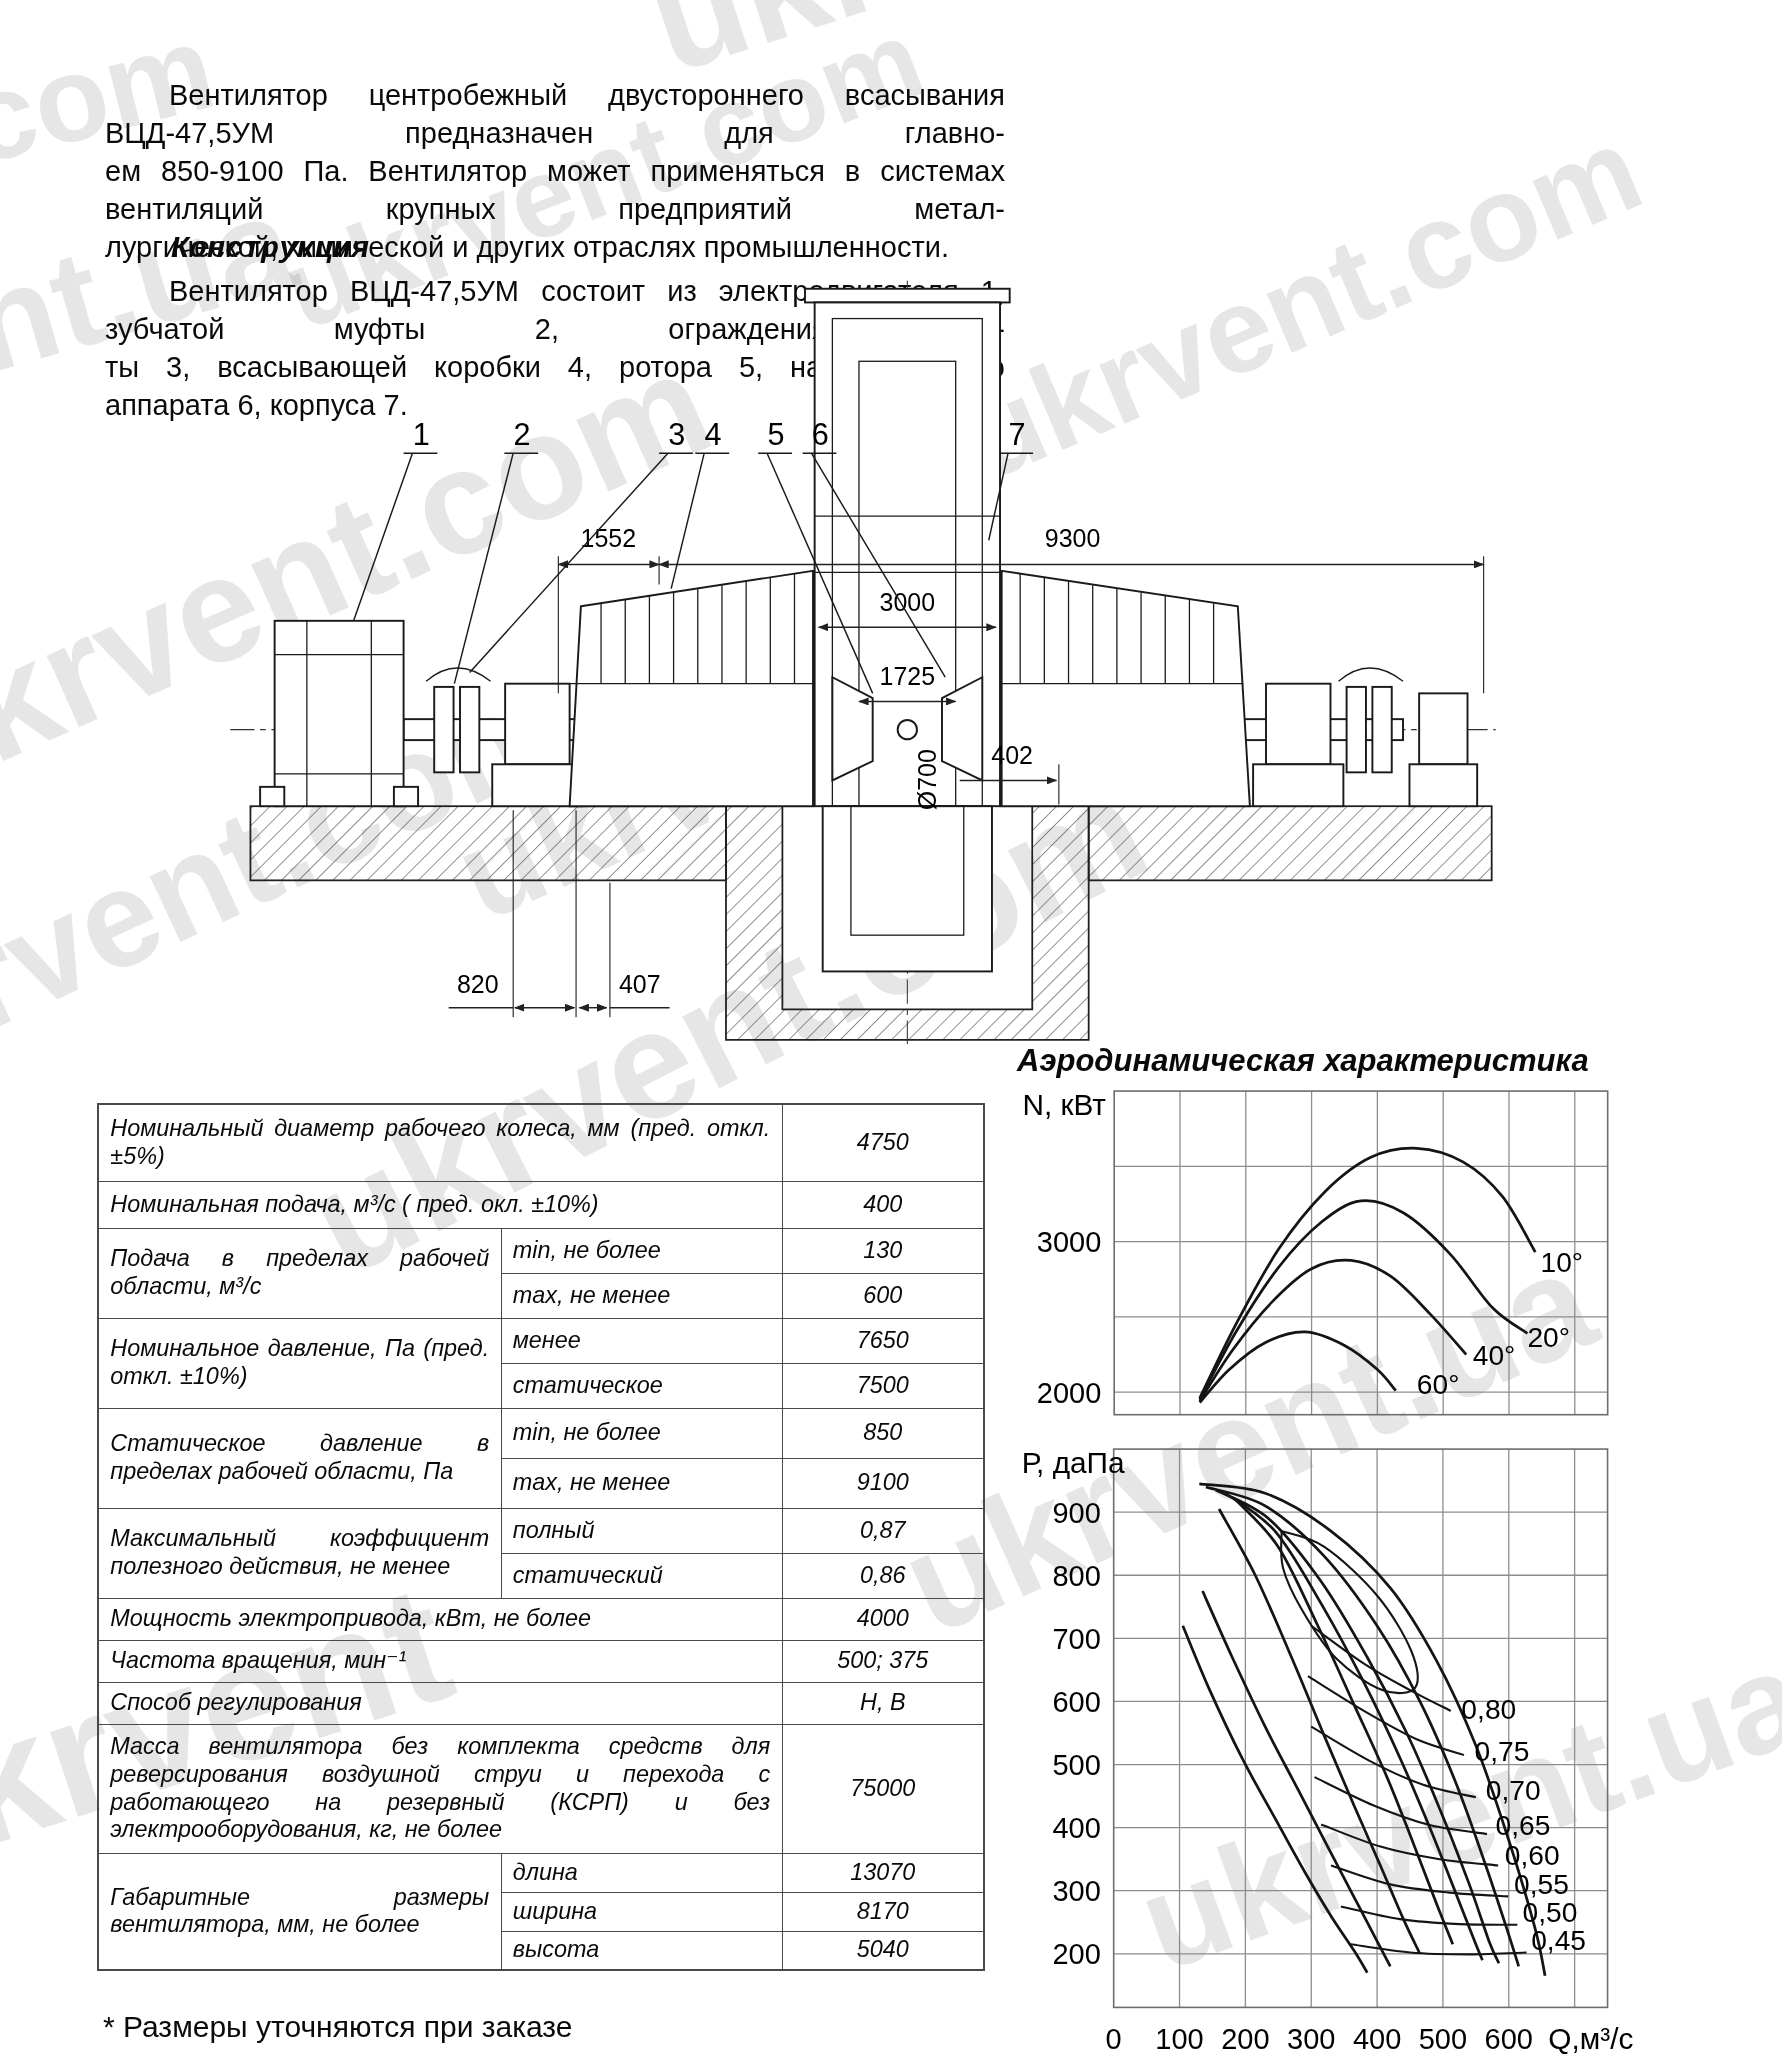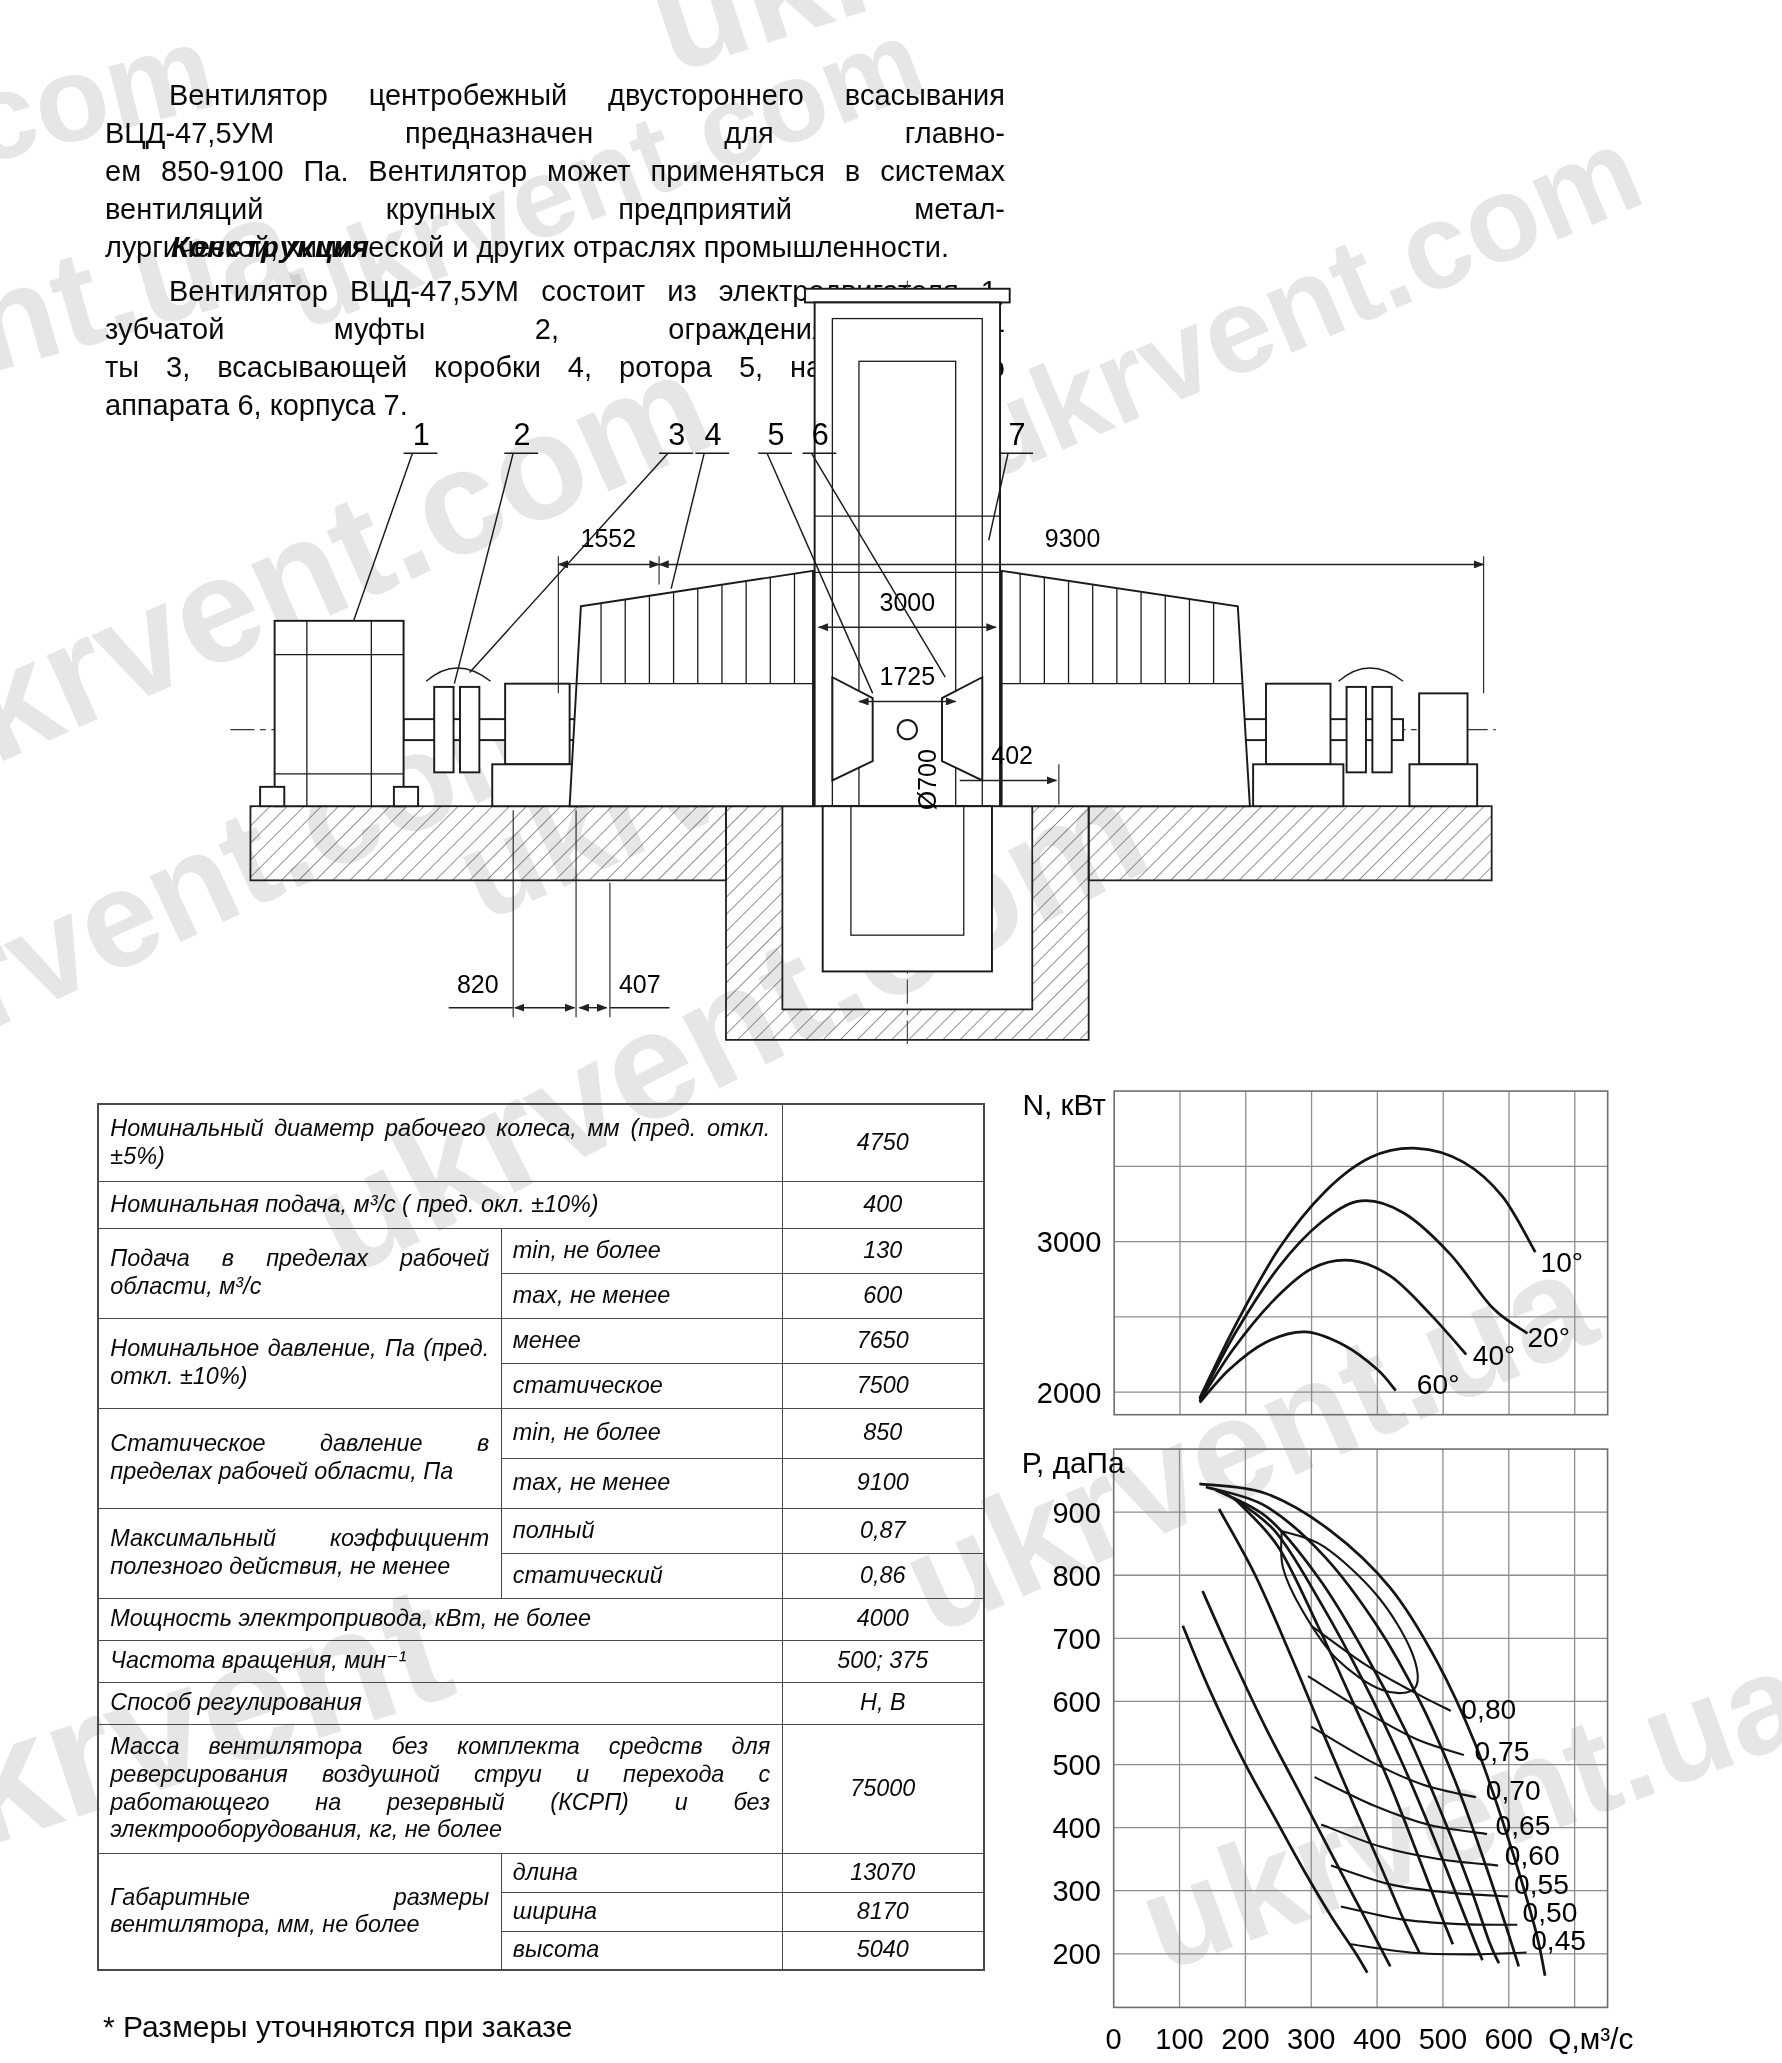--- a/index.html
+++ b/index.html
@@ -319,20 +319,21 @@
     </tr>
     <tr class="h11">
       <td class="sub">высота</td>
       <td class="val">5040</td>
     </tr>
   </tbody>
     </table>
 
   <div class="footnote">* Размеры уточняются при заказе</div>
 
+  <div class="aero-head">Аэродинамическая характеристика</div>
   <svg id="chart-n" viewBox="0 0 760 436">
       <line x1="201.73333333333335" y1="15" x2="201.73333333333335" y2="417" class="grid"></line>
       <line x1="283.4666666666667" y1="15" x2="283.4666666666667" y2="417" class="grid"></line>
       <line x1="365.20000000000005" y1="15" x2="365.20000000000005" y2="417" class="grid"></line>
       <line x1="446.93333333333334" y1="15" x2="446.93333333333334" y2="417" class="grid"></line>
       <line x1="528.6666666666666" y1="15" x2="528.6666666666666" y2="417" class="grid"></line>
       <line x1="610.4000000000001" y1="15" x2="610.4000000000001" y2="417" class="grid"></line>
       <line x1="692.1333333333333" y1="15" x2="692.1333333333333" y2="417" class="grid"></line>
       <line x1="120" y1="388.95348837209303" x2="733" y2="388.95348837209303" class="grid"></line>
       <line x1="120" y1="295.4651162790698" x2="733" y2="295.4651162790698" class="grid"></line>

